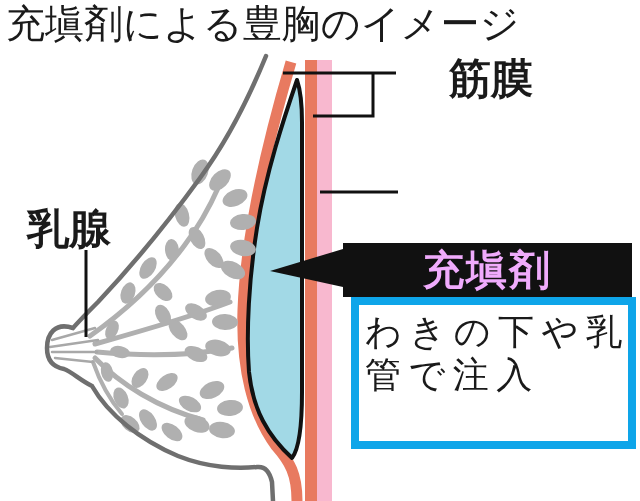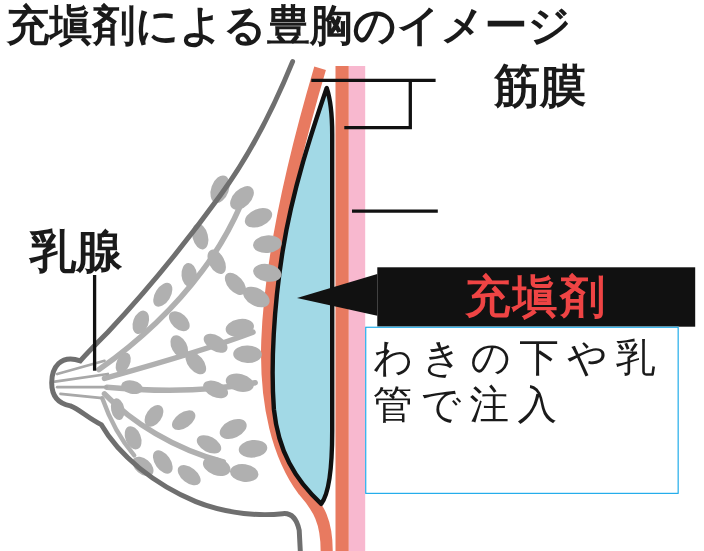--- a/index.html
+++ b/index.html
@@ -2,37 +2,37 @@
 <html><head>
 <meta charset="utf-8">
 <style>
   html,body{margin:0;padding:0;background:#fff;}
   .stage{
     position:relative;width:640px;height:501px;background:#fff;overflow:hidden;
     font-family:"Liberation Sans","DejaVu Sans",sans-serif;color:#1a1a1a;
   }
   .stage svg{position:absolute;left:0;top:0;}
   .title{
-    position:absolute;left:6px;top:3px;font-size:39px;font-weight:700;
+    position:absolute;left:6px;top:3px;font-size:39px;font-weight:400;
     letter-spacing:0px;white-space:nowrap;line-height:1.1;
   }
   .anat-label{
     position:absolute;font-size:42px;font-weight:600;line-height:1;white-space:nowrap;
   }
   .label-fascia{left:401px;top:58px;margin-left:48px;}
   .label-pectoral{left:402px;top:171px;}
   .label-gland{left:27px;top:208px;text-align:right;}
   .callout-head{
     position:absolute;left:343px;top:243px;width:289px;height:54px;
-    background:#111;color:#ef4444;font-size:41px;font-weight:700;letter-spacing:2px;
+    background:#111;color:#f0abfc;font-size:41px;font-weight:700;letter-spacing:2px;
     display:flex;align-items:center;justify-content:center;box-sizing:border-box;font-family:Liberation Mono, monospace;
   }
   .callout-body{
-    position:absolute;left:332px;top:297px;width:285px;height:152px;
-    background:#fff;border:1px solid #0ea5e9;box-sizing:border-box;
+    position:absolute;left:351px;top:297px;width:285px;height:152px;
+    background:#fff;border:8px solid #0ea5e9;box-sizing:border-box;
     padding:5px 0 0 6px;font-size:36px;font-weight:500;line-height:43px;
     letter-spacing:7.5px;white-space:nowrap;
   }
 </style>
 </head>
 <body>
 
 <div class="stage">
 
   <svg width="640" height="501" viewBox="0 0 640 501">

